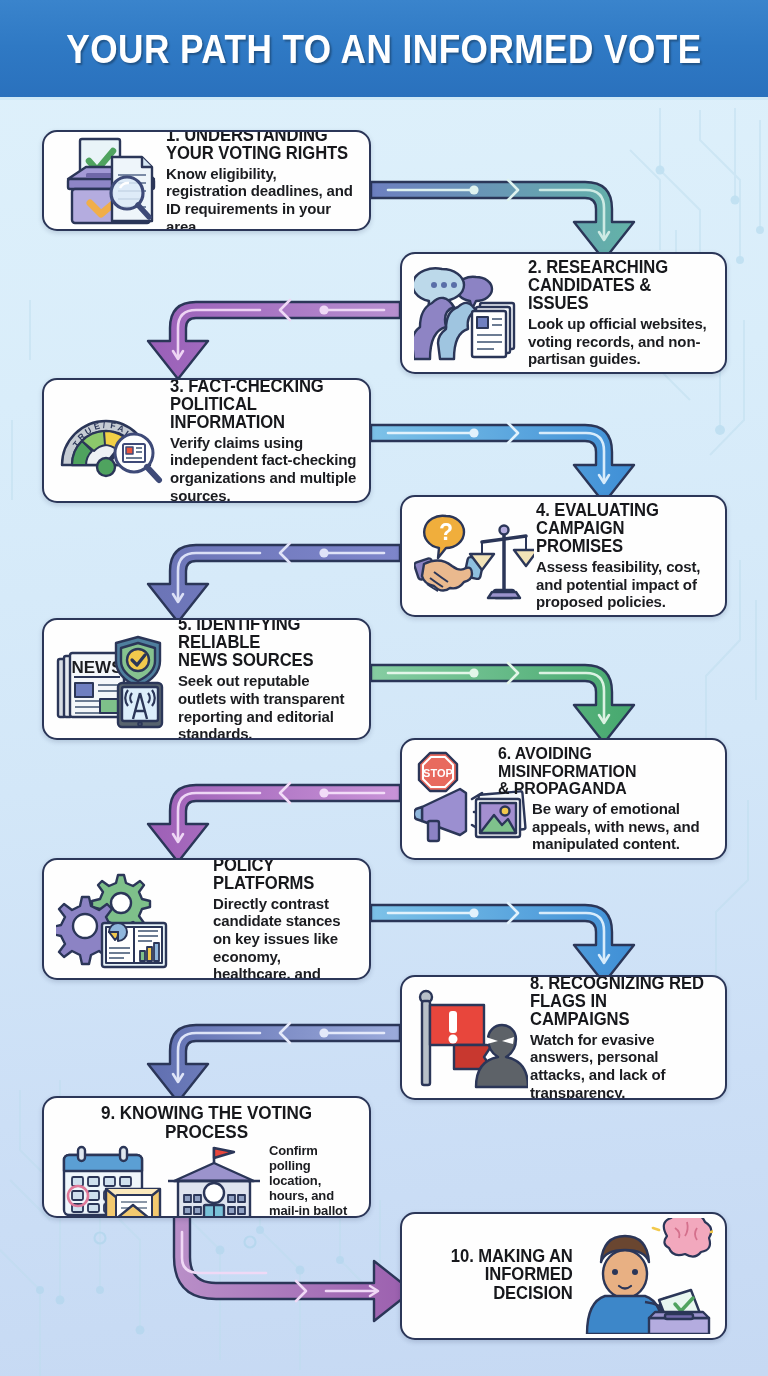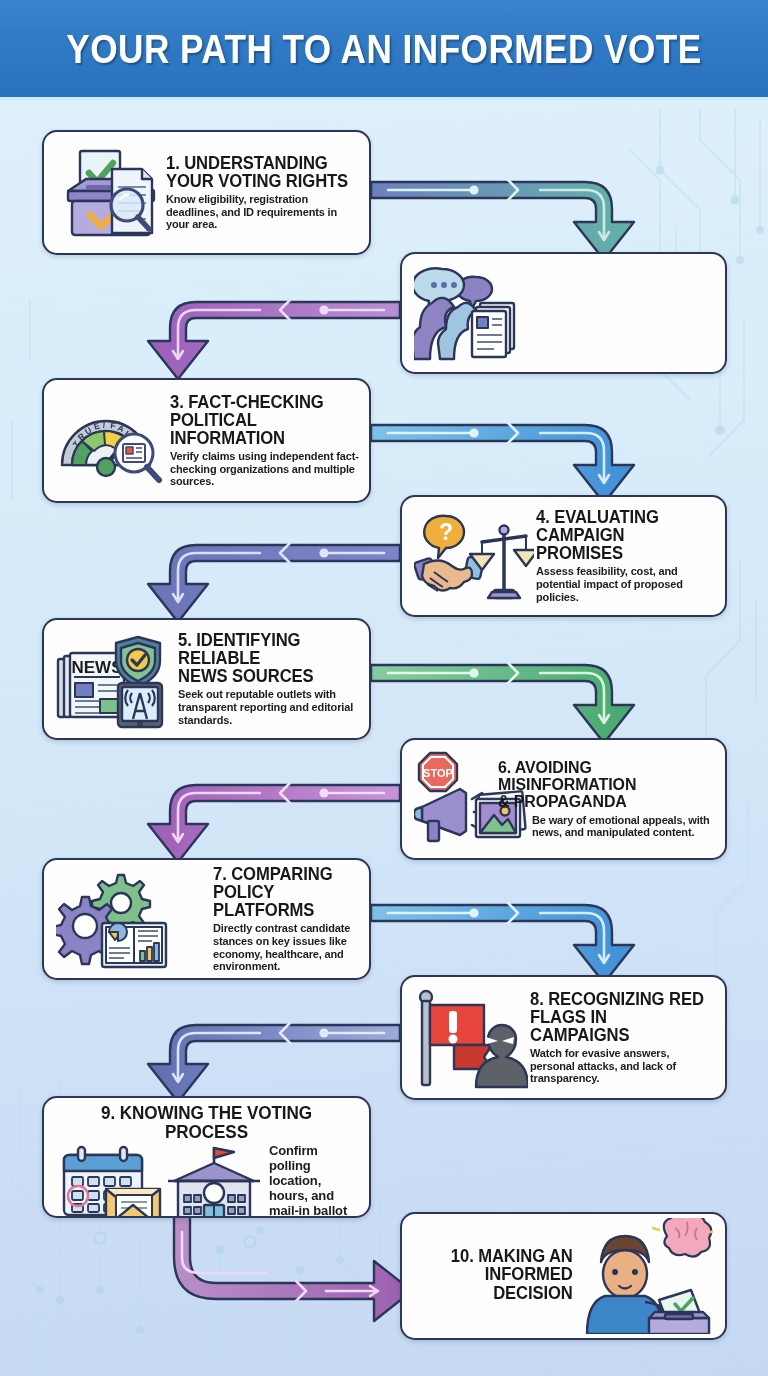--- a/index.html
+++ b/index.html
@@ -93,21 +93,21 @@
     line-height: 1.03;
     color: #17181c;
     letter-spacing: -0.1px;
     transform: scaleX(.95);
     transform-origin: left center;
     margin-bottom: 3px;
   }
   .c-body {
     font-family: "Liberation Sans", sans-serif;
     font-weight: bold;
-    font-size: 11px;
+    font-size: 15px;
     line-height: 1.17;
     color: #1b1c20;
     letter-spacing: -0.15px;
   }
 
   
   .card.stacked { flex-direction: column; align-items: stretch; padding: 6px 10px 8px; }
   .card.stacked .row { display: flex; align-items: center; flex: 1; }
   .card.stacked .c-title { text-align: center; transform: scaleX(.95); transform-origin: center; margin-bottom: 2px; }
 
@@ -296,21 +296,21 @@
 
     <g>
       <path d="M190 1215 L190 1257 Q190 1283 216 1283 L374 1283 L374 1261 L412 1291 L374 1321 L374 1299 L216 1299 Q174 1299 174 1257 L174 1215 Z" fill="url(#g910)" stroke="#2b3658" stroke-width="2.4" stroke-linejoin="round"></path>
       <path d="M182 1232 L182 1258 Q182 1273 200 1273 L266 1273" stroke="#f0d9f6" stroke-width="2.6" fill="none" stroke-linecap="round"></path>
       <path d="M296 1281 L306 1291 L296 1301" stroke="#f0d9f6" stroke-width="2.6" fill="none" stroke-linecap="round" stroke-linejoin="round"></path>
       <path d="M326 1291 L376 1291" stroke="#f0d9f6" stroke-width="2.6" fill="none" stroke-linecap="round"></path>
       <path d="M370 1286 L378 1291 L370 1296" stroke="#f0d9f6" stroke-width="2.6" fill="none" stroke-linecap="round" stroke-linejoin="round"></path>
     </g>
   </svg>
 
-  <div class="card left" style="top:130px;height:125px;">
+  <div class="card left" style="top:130px;height:101px;">
     <div class="icon-wrap" style="width:112px;">
       <svg width="108" height="100" viewBox="0 0 108 100">
         <g stroke="#2b3658" stroke-width="2.4" stroke-linejoin="round" stroke-linecap="round">
           <rect x="24" y="8" width="40" height="46" rx="2" fill="#e9f4f8"></rect>
           <path d="M33 30 L41 39 L57 20" fill="none" stroke="#4fa35f" stroke-width="6.5"></path>
           <path d="M12 48 L30 36 L86 36 L98 48 Z" fill="#a39ad6"></path>
           <rect x="12" y="48" width="86" height="10" rx="2" fill="#8e86c6"></rect>
           <rect x="16" y="58" width="78" height="34" rx="3" fill="#b4acdf"></rect>
           <path d="M34 72 L45 83 L70 62" fill="none" stroke="#f0ae4a" stroke-width="7"></path>
           <rect x="30" y="42" width="38" height="5" rx="1.5" fill="#6f67a8" stroke="none"></rect>
@@ -359,20 +359,27 @@
           <rect x="63" y="54" width="11" height="11" fill="#6f7fc0" stroke-width="2"></rect>
           <g stroke="#6c7c93" stroke-width="2">
             <path d="M78 56 H88"></path>
               <path d="M78 62 H88"></path>
             <path d="M63 72 H88"></path>
               <path d="M63 79 H88"></path>
               <path d="M63 86 H80"></path>
           </g>
         </g>
       </svg>
+    </div>
+    <div class="txt">
+      <div class="c-title">
+        <div>2. RESEARCHING</div>
+        <div>CANDIDATES &amp; ISSUES</div>
+      </div>
+      <div class="c-body">Look up official websites, voting records, and non-partisan guides.</div>
     </div>
   </div>
 
   <div class="card left" style="top:378px;height:125px;">
     <div class="icon-wrap" style="width:116px;">
       <svg width="112" height="100" viewBox="0 0 112 100">
         <g stroke="#2b3658" stroke-width="2.4" stroke-linejoin="round">
           <path d="M6 74 a44 44 0 0 1 88 0 Z" fill="#c6ccd4"></path>
           <path d="M16 74 a34 34 0 0 1 68 0 Z" fill="#eef1f4"></path>
           <path d="M16 74 a34 34 0 0 1 10 -24 l10 10 a20 20 0 0 0 -6 14 Z" fill="#4fa35f" stroke-width="2"></path>

